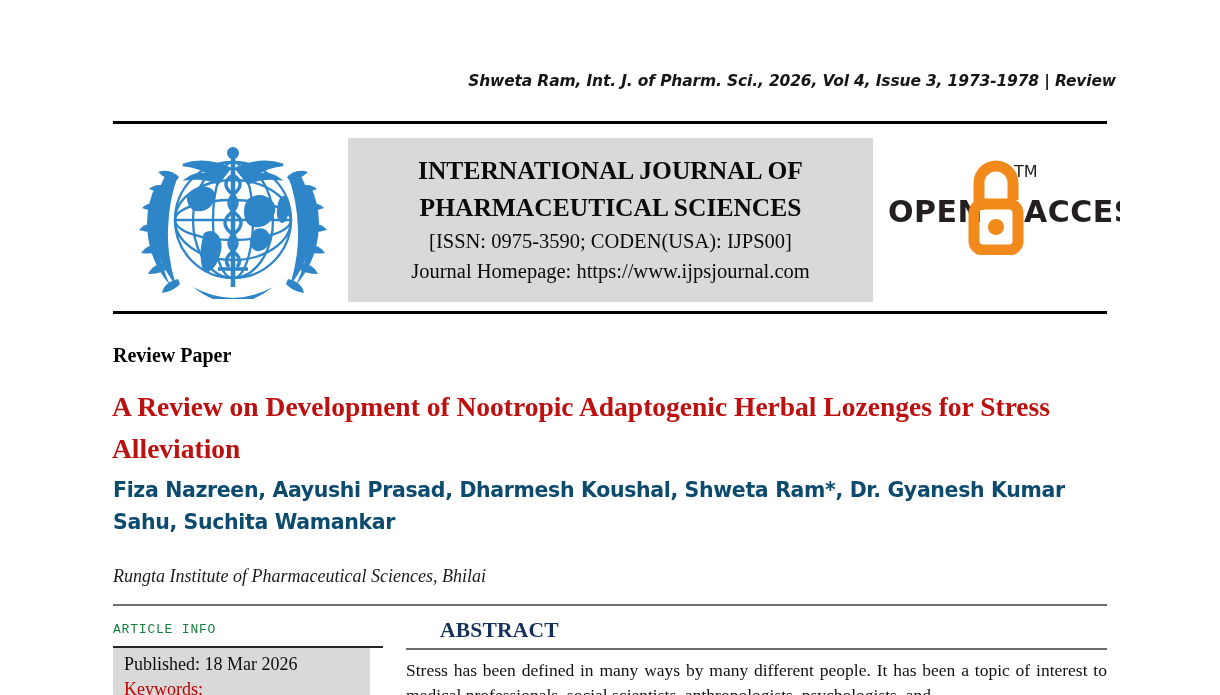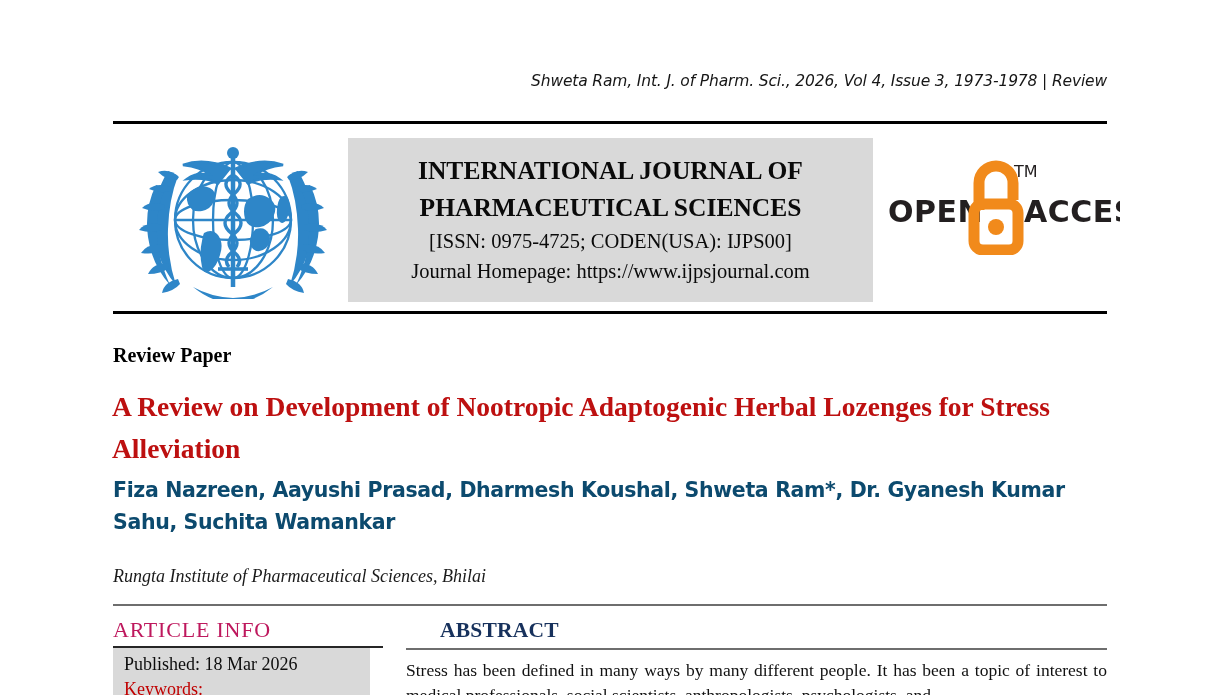--- a/index.html
+++ b/index.html
@@ -21,26 +21,26 @@
     position: relative;
     width: 1220px;
     height: 695px;
     box-sizing: border-box;
   }
 
   
   .running-head {
     position: absolute;
     top: 72px;
-    left: 113px;
+    left: 122px;
     width: 994px;
     text-align: right;
     font-family: "DejaVu Sans", sans-serif;
     font-style: italic;
-    font-weight: 400;
+    font-weight: 700;
     font-size: 15.5px;
     letter-spacing: -0.15px;
     color: #161616;
     white-space: nowrap;
   }
 
   
   .rule-thick-top {
     position: absolute;
     left: 113px;
@@ -184,25 +184,25 @@
   }
 
   
   .col-left {
     position: absolute;
     left: 113px;
     top: 618px;
     width: 270px;
   }
   .article-info-head {
-    font-family: Liberation Serif, serif;
+    font-family: Liberation Mono, monospace;
     font-weight: 400;
-    font-size: 22px;
+    font-size: 13px;
     letter-spacing: 0.8px;
-    color: #be185d;
+    color: #15803d;
     line-height: 24px;
     white-space: nowrap;
   }
   .rule-under-info {
     margin-top: 4px;
     width: 270px;
     height: 2px;
     background: #262626;
   }
   .info-box {
@@ -331,21 +331,21 @@
 
         <g fill="#2e86c8">
           <path d="M55 150 q18 10 40 11 q22 -1 40 -11 q-20 16 -40 16 q-20 0 -40 -16 z"></path>
         </g>
       </svg>
     </div>
 
     <div class="title-box">
       <div class="jtitle-line">INTERNATIONAL JOURNAL OF</div>
       <div class="jtitle-line">PHARMACEUTICAL SCIENCES</div>
-      <div class="jissn">[ISSN: 0975-4725; CODEN(USA): IJPS00]</div>
+      <div class="jissn">[ISSN: 0975-3590; CODEN(USA): IJPS00]</div>
       <div class="jhome">Journal Homepage: https://www.ijpsjournal.com</div>
     </div>
 
     <div class="oa-logo">
       <svg viewBox="0 0 232 105" xmlns="http://www.w3.org/2000/svg">
         <text x="0" y="72" font-family="DejaVu Sans, sans-serif" font-size="30" font-weight="bold" fill="#231f20" letter-spacing="0.5">OPEN</text>
 
         <g fill="none" stroke="#f18a1b" stroke-width="11">
           <path d="M91 60 L91 33 a17 17 0 0 1 34 0 L125 50"></path>
         </g>

